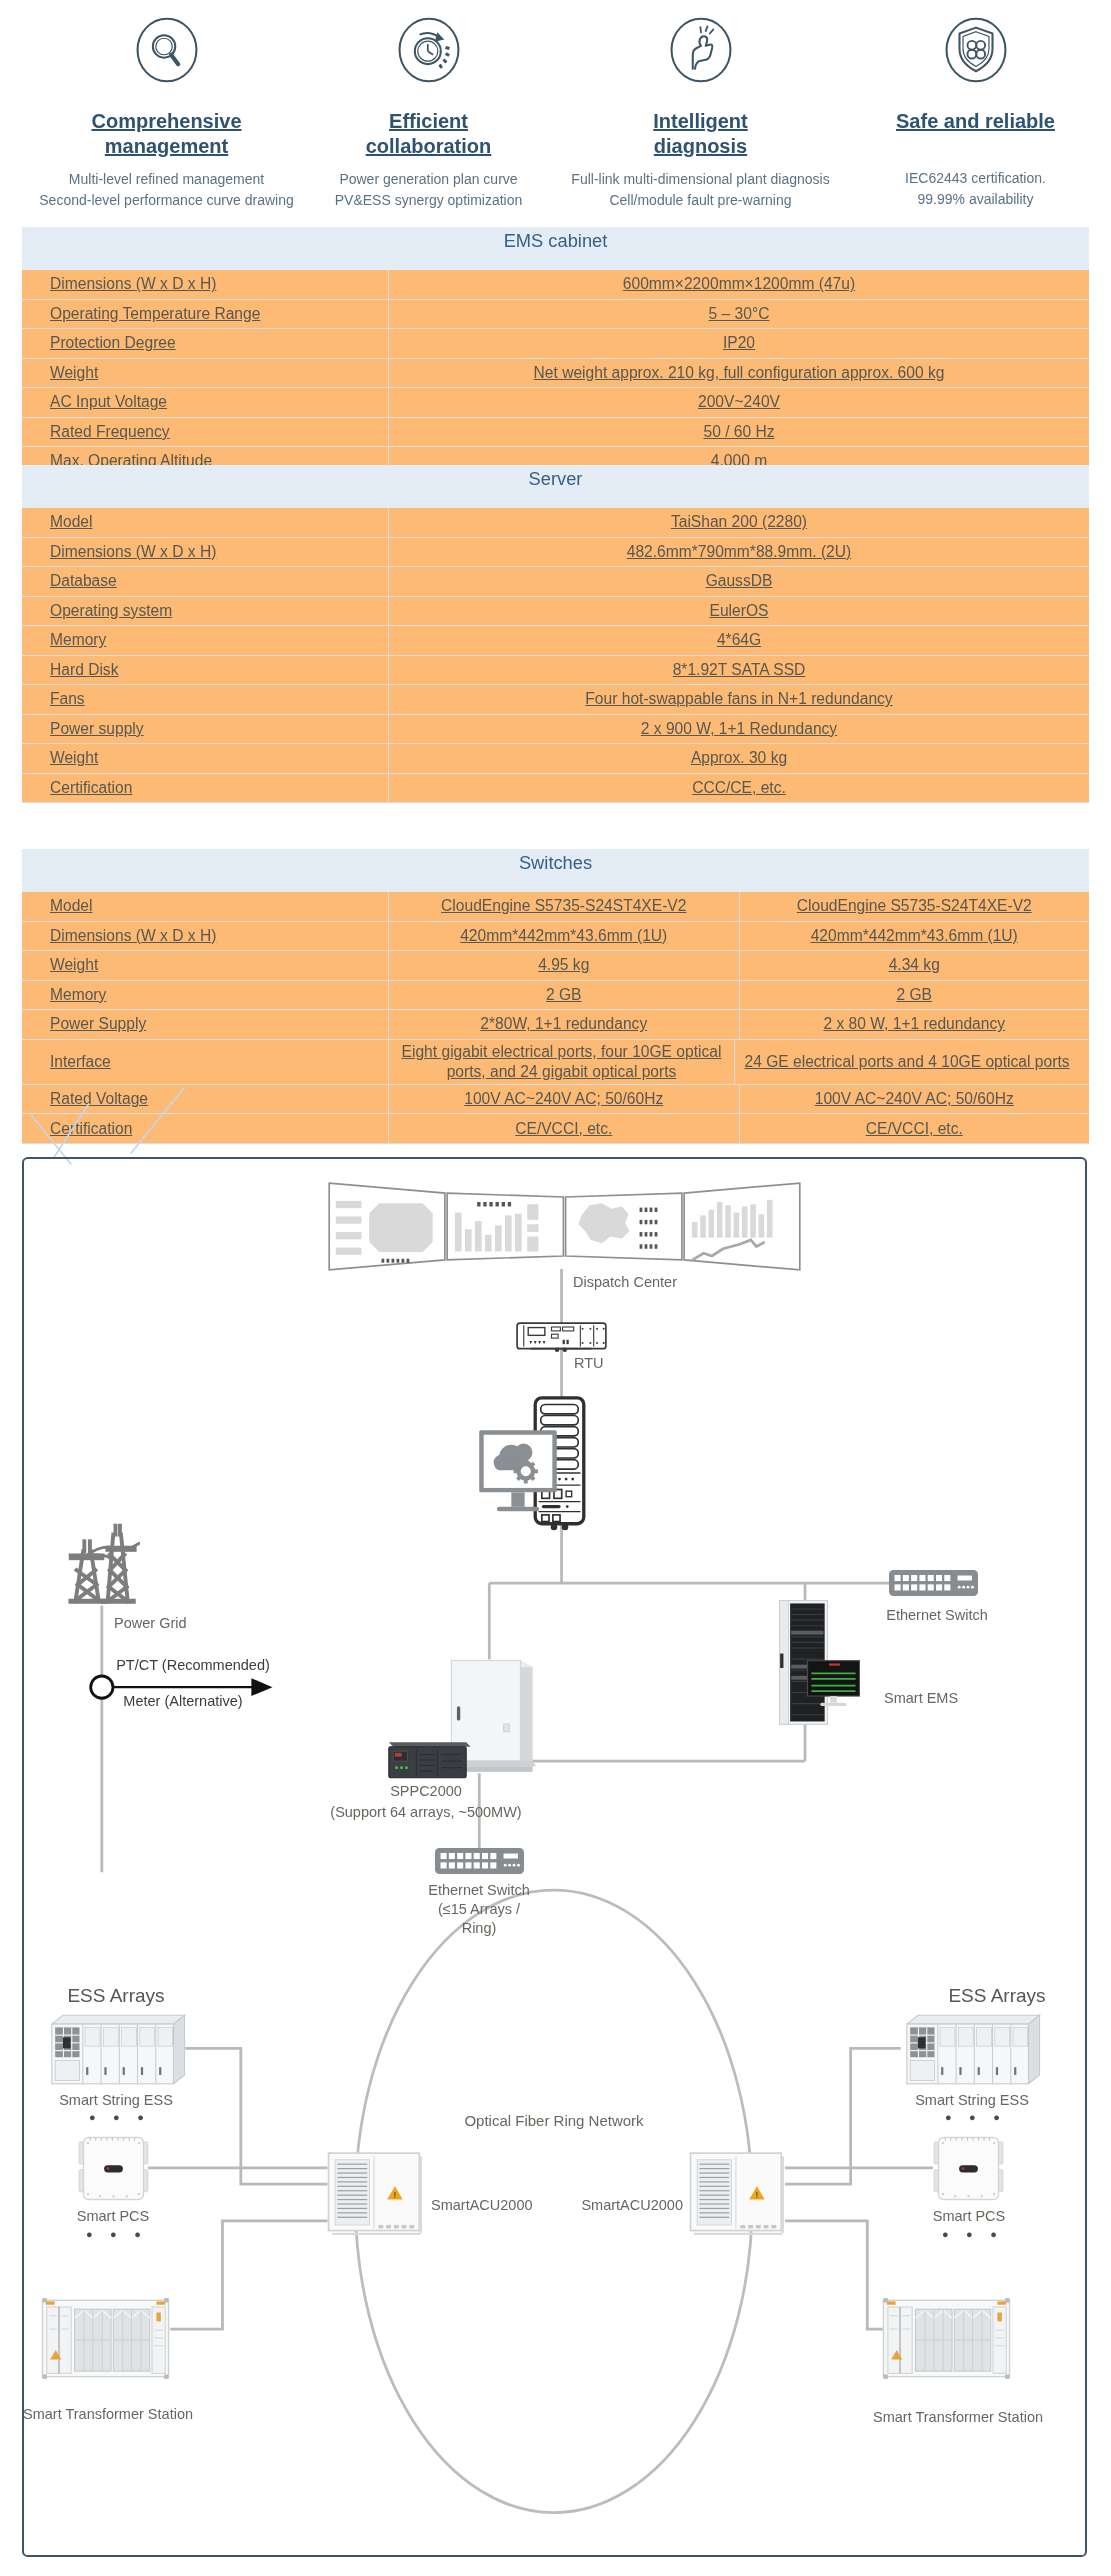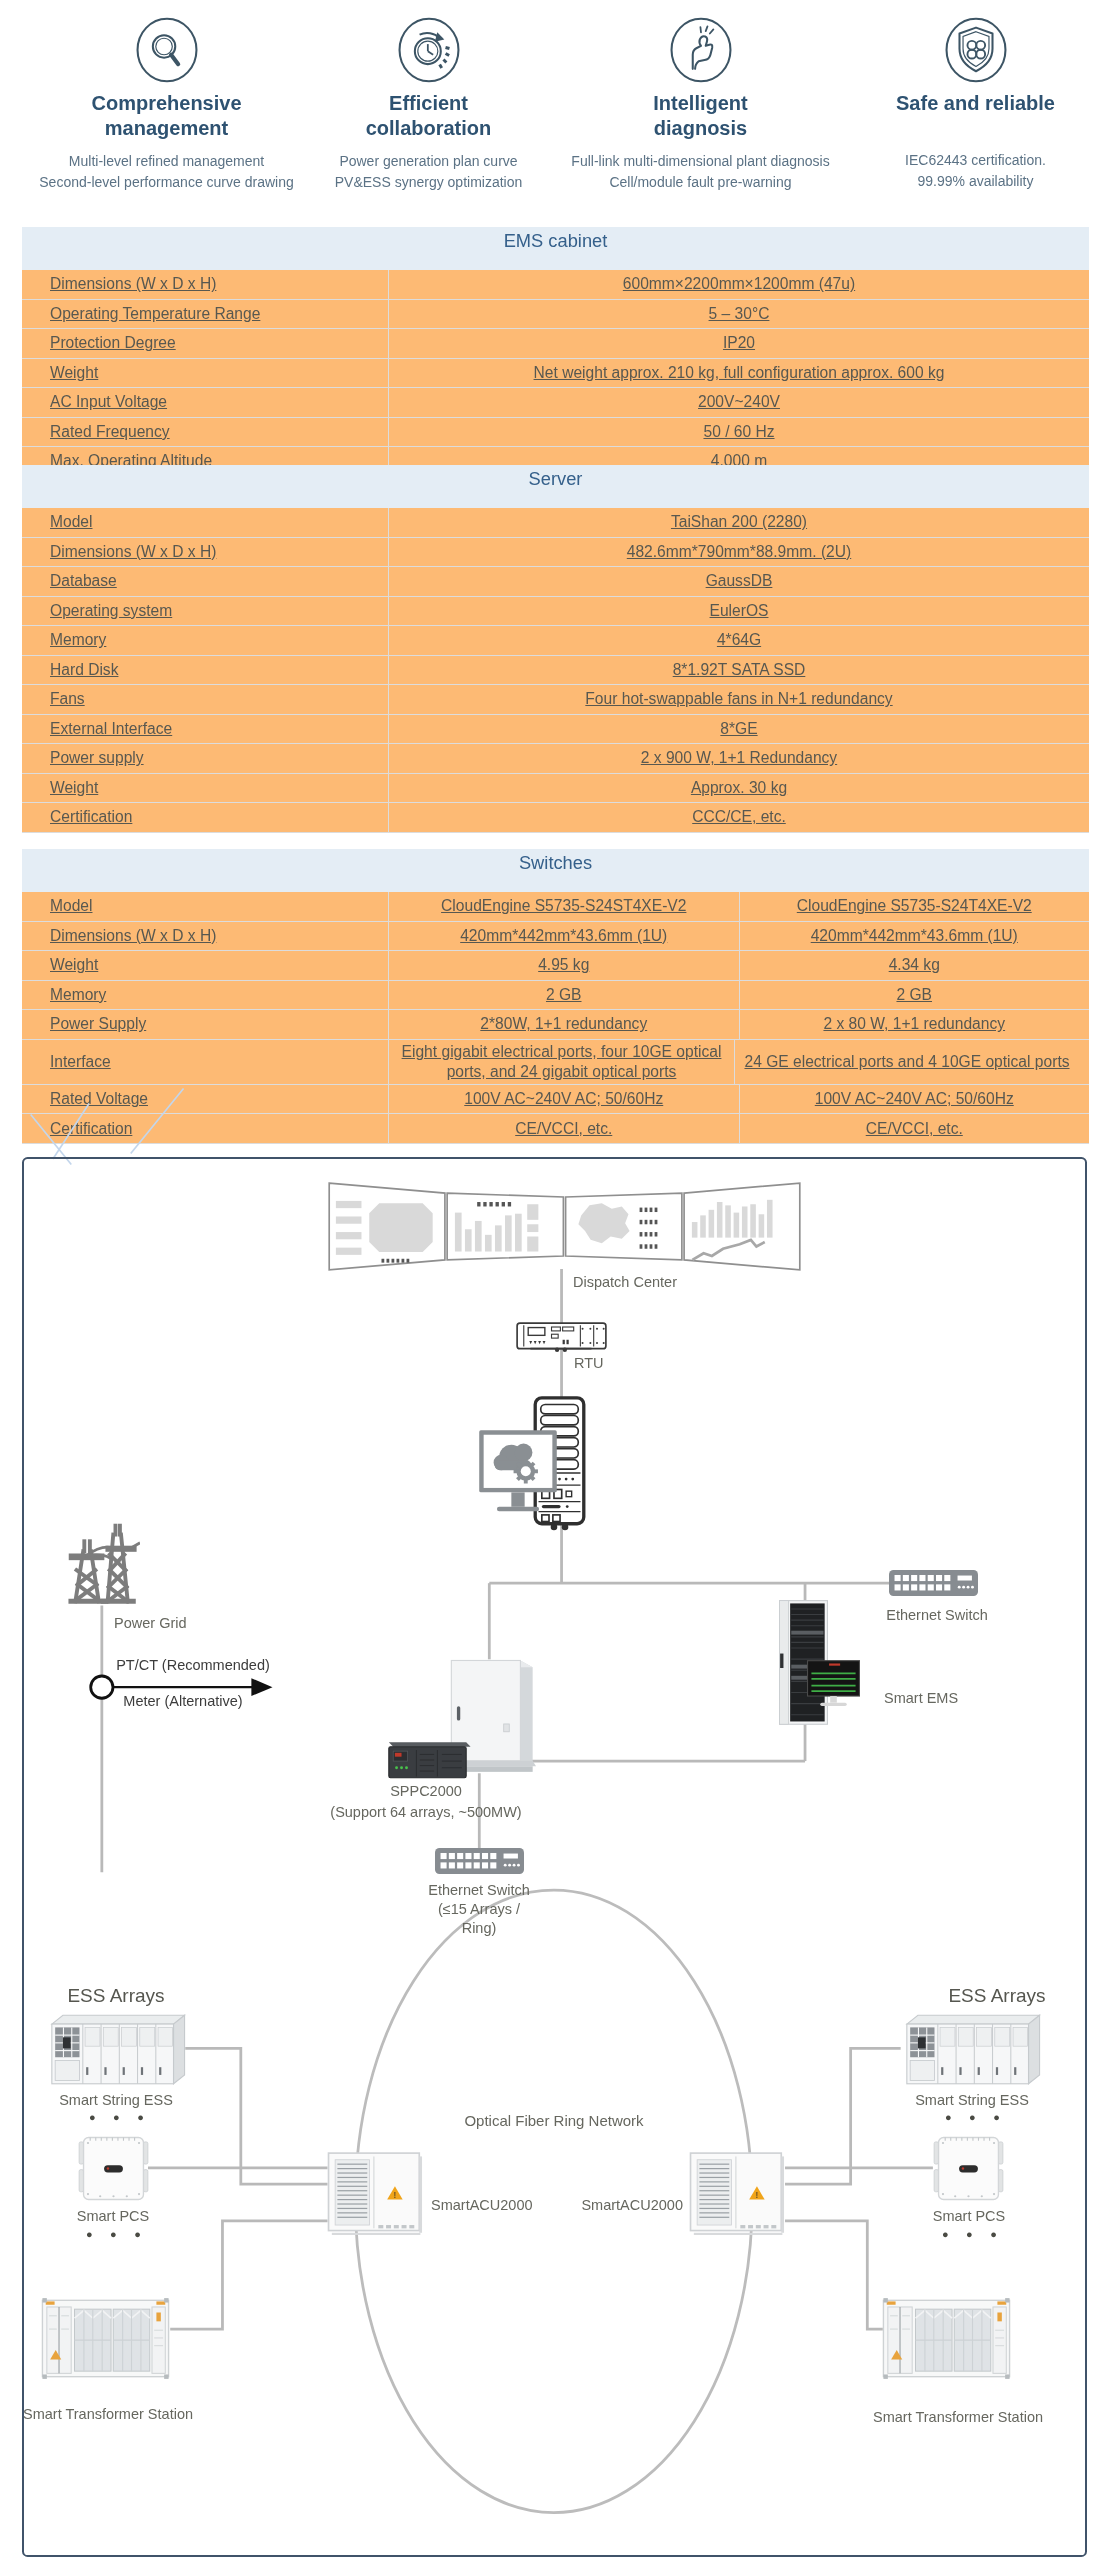--- a/index.html
+++ b/index.html
@@ -2,21 +2,21 @@
 <html style="font-size:9px"><head>
 <meta charset="utf-8">
 <style>
   html,body{margin:0;padding:0;background:#fff;}
   #page{position:relative;width:1112px;height:2576px;background:#fff;overflow:hidden;
         font-family:"Liberation Sans","DejaVu Sans",sans-serif;color:#585850;}
 
   
   .feat{position:absolute;top:16.7px;width:289px;text-align:center;}
   .feat .icon{height:66px;}
-  .feat .title{margin-top:8px;font-size:20px;font-weight:bold;color:#2e5271;line-height:25.6px;}
+  .feat .title{margin-top:26px;font-size:20px;font-weight:bold;color:#2e5271;line-height:25.6px;text-decoration:underline;}
   .feat .sub{margin-top:9px;font-size:14px;color:#5b7285;line-height:21px;}
 
   
   .tblwrap{position:absolute;left:22px;width:1067px;}
   .sechead{height:43px;background:#e4edf5;color:#35608b;font-size:18.3px;line-height:27px;
            text-align:center;font-weight:500;}
   .trow{display:flex;border-bottom:1.1px solid #dcdcdc;min-height:29.5px;box-sizing:border-box;background:#fdba74;text-decoration:underline;}
   .tlabel{width:367px;padding-left:28px;display:flex;align-items:center;font-size:15.6px;
           color:#585850;border-right:1.1px solid #dcdcdc;box-sizing:border-box;}
   .tval{flex:1;display:flex;align-items:center;justify-content:center;text-align:center;
@@ -166,24 +166,20 @@
         <div class="tlabel">Memory</div>
         <div class="tval">4*64G</div>
       </div>
     <div class="trow">
         <div class="tlabel">Hard Disk</div>
         <div class="tval">8*1.92T SATA SSD</div>
       </div>
     <div class="trow">
         <div class="tlabel">Fans</div>
         <div class="tval">Four hot-swappable fans in N+1 redundancy</div>
-      </div>
-    <div class="trow">
-        <div class="tlabel">External Interface</div>
-        <div class="tval">8*GE</div>
       </div>
     <div class="trow">
         <div class="tlabel">Power supply</div>
         <div class="tval">2 x 900 W, 1+1 Redundancy</div>
       </div>
     <div class="trow">
         <div class="tlabel">Weight</div>
         <div class="tval">Approx. 30 kg</div>
       </div>
     <div class="trow">

